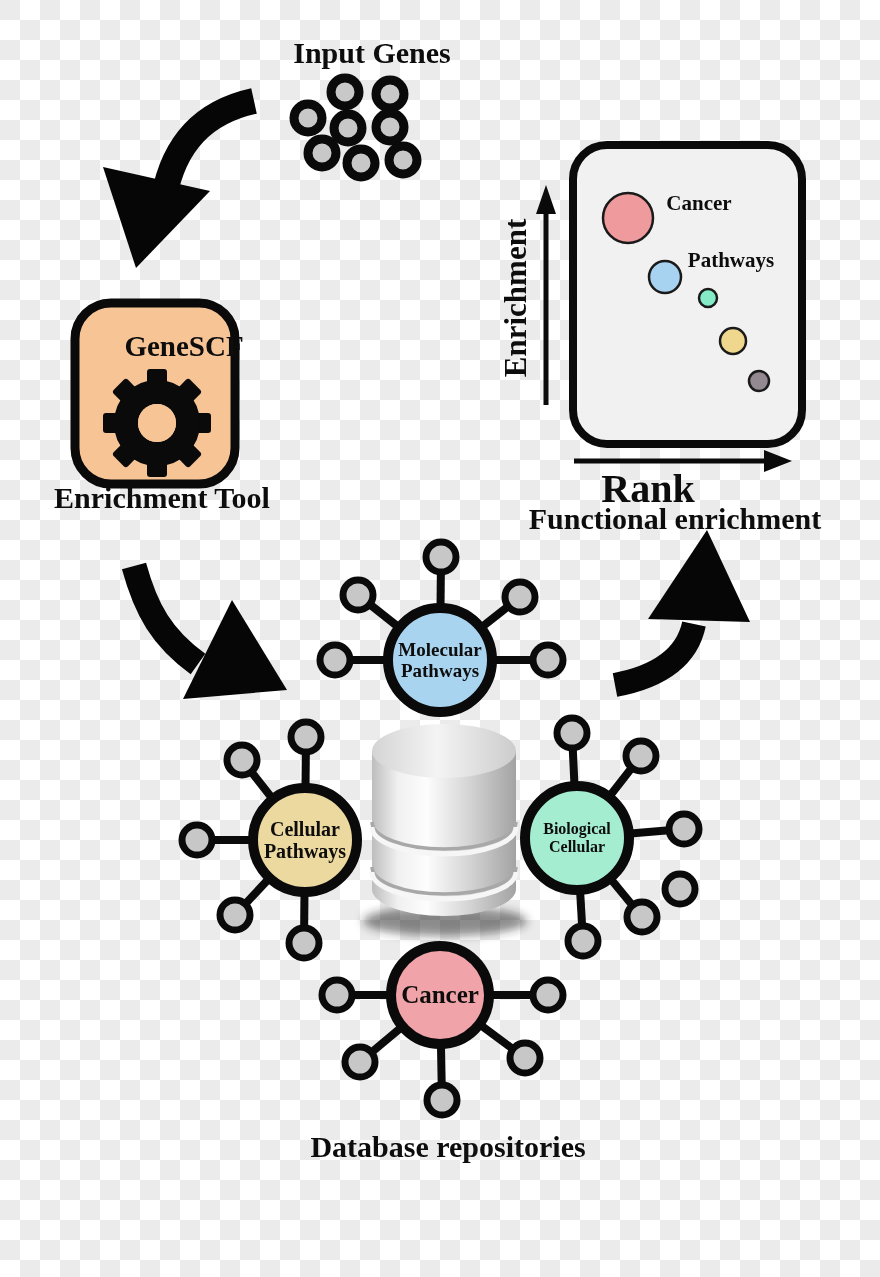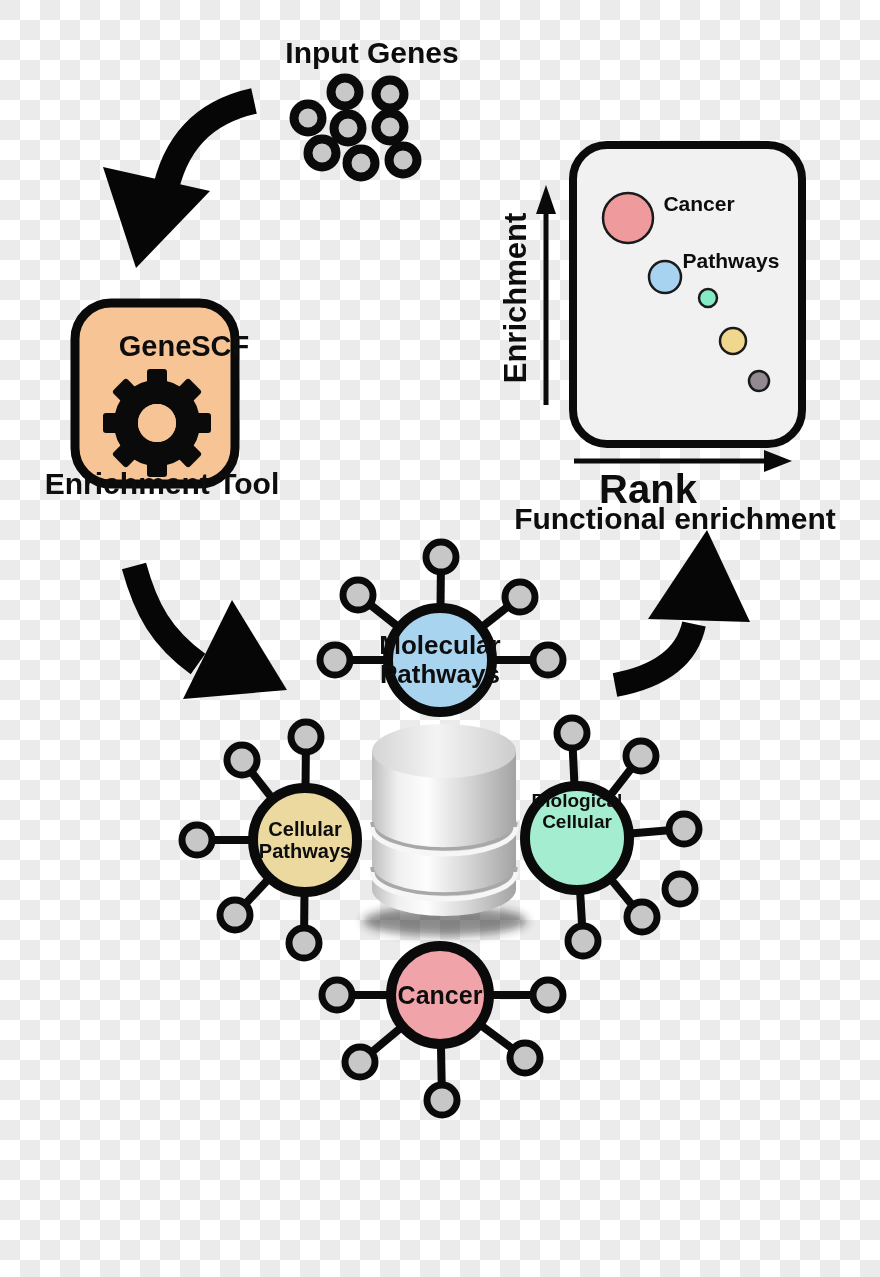--- a/index.html
+++ b/index.html
@@ -1,18 +1,18 @@
 <!DOCTYPE html>
 <html><head>
 <meta charset="utf-8">
 <style>
   html,body{margin:0;padding:0;}
   .stage{
     position:relative;width:880px;height:1277px;overflow:hidden;
-    font-family:Liberation Sans, sans-serif;
+    font-family:Liberation Serif, serif;
     background-color:#ffffff;
     background-image:conic-gradient(#ffffff 25%,#ebebeb 25% 50%,#ffffff 50% 75%,#ebebeb 75%);
     background-size:40px 40px;
   }
   .stage svg{position:absolute;left:0;top:0;}
   .lbl{
     position:absolute;transform:translate(-50%,-50%);
     font-weight:700;color:#0d0d0d;white-space:nowrap;line-height:1.12;
   }
   .lbl.center{text-align:center;}
@@ -162,37 +162,38 @@
     <g stroke="#0a0a0a" stroke-width="10">
       <circle cx="440" cy="660" r="52" fill="#a9d4f0"></circle>
       <circle cx="305" cy="840" r="52" fill="#ecd9a0"></circle>
       <circle cx="577" cy="838" r="52" fill="#a5edd0"></circle>
       <circle cx="440" cy="995" r="49" fill="#f0a3a8"></circle>
     </g>
   </svg>
 
   <div class="lbl" style="left:372px;top:53px;font-size:30px;">Input Genes</div>
   <div class="lbl" style="left:156px;top:346px;font-size:29px;margin-left:28px;">GeneSCF</div>
-  <div class="lbl" style="left:162px;top:484px;font-size:30px;">Enrichment Tool</div>
+  <div class="lbl" style="left:162px;top:498px;font-size:30px;">Enrichment Tool</div>
 
   <div class="lbl rot" style="left:516px;top:298px;font-size:31px;">Enrichment</div>
   <div class="lbl" style="left:699px;top:204px;font-size:21px;">Cancer</div>
   <div class="lbl" style="left:731px;top:261px;font-size:21px;">Pathways</div>
   <div class="lbl" style="left:648px;top:489px;font-size:40px;">Rank</div>
   <div class="lbl" style="left:675px;top:519px;font-size:30px;">Functional enrichment</div>
 
-  <div class="lbl center" style="left:440px;top:660px;font-size:26px;">
+  <div class="lbl center" style="left:440px;top:660px;font-size:19px;">
     <span class="ln">Molecular</span>
     <span class="ln">Pathways</span>
   </div>
   <div class="lbl center" style="left:305px;top:840px;font-size:20px;">
     <span class="ln">Cellular</span>
     <span class="ln">Pathways</span>
   </div>
-  <div class="lbl center" style="left:577px;top:811px;font-size:19px;">
+  <div class="lbl center" style="left:577px;top:838px;font-size:16px;">
     <span class="ln">Biological</span>
     <span class="ln">Cellular</span>
   </div>
   <div class="lbl center" style="left:440px;top:995px;font-size:25px;">
     <span class="ln">Cancer</span>
   </div>
 
+  <div class="lbl" style="left:448px;top:1147px;font-size:30px;">Database repositories</div>
 </div>
 
 </body></html>

